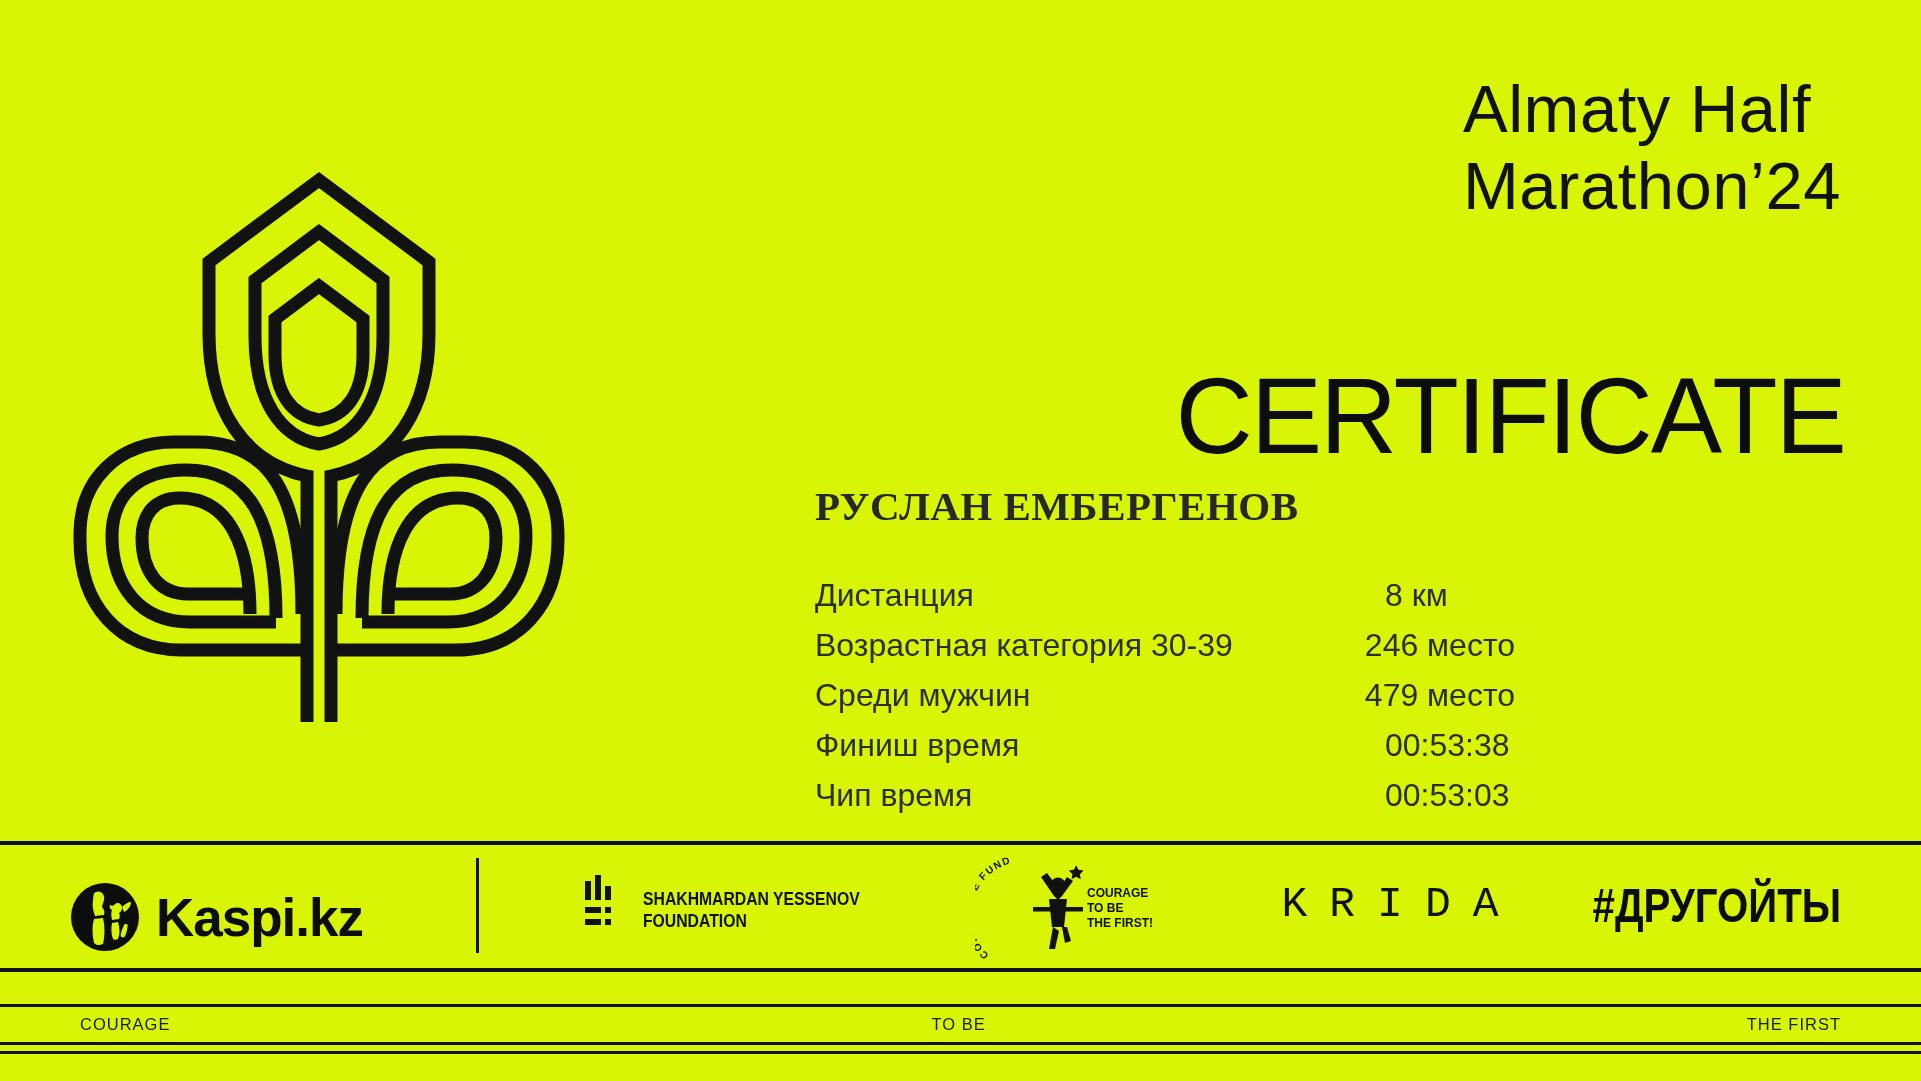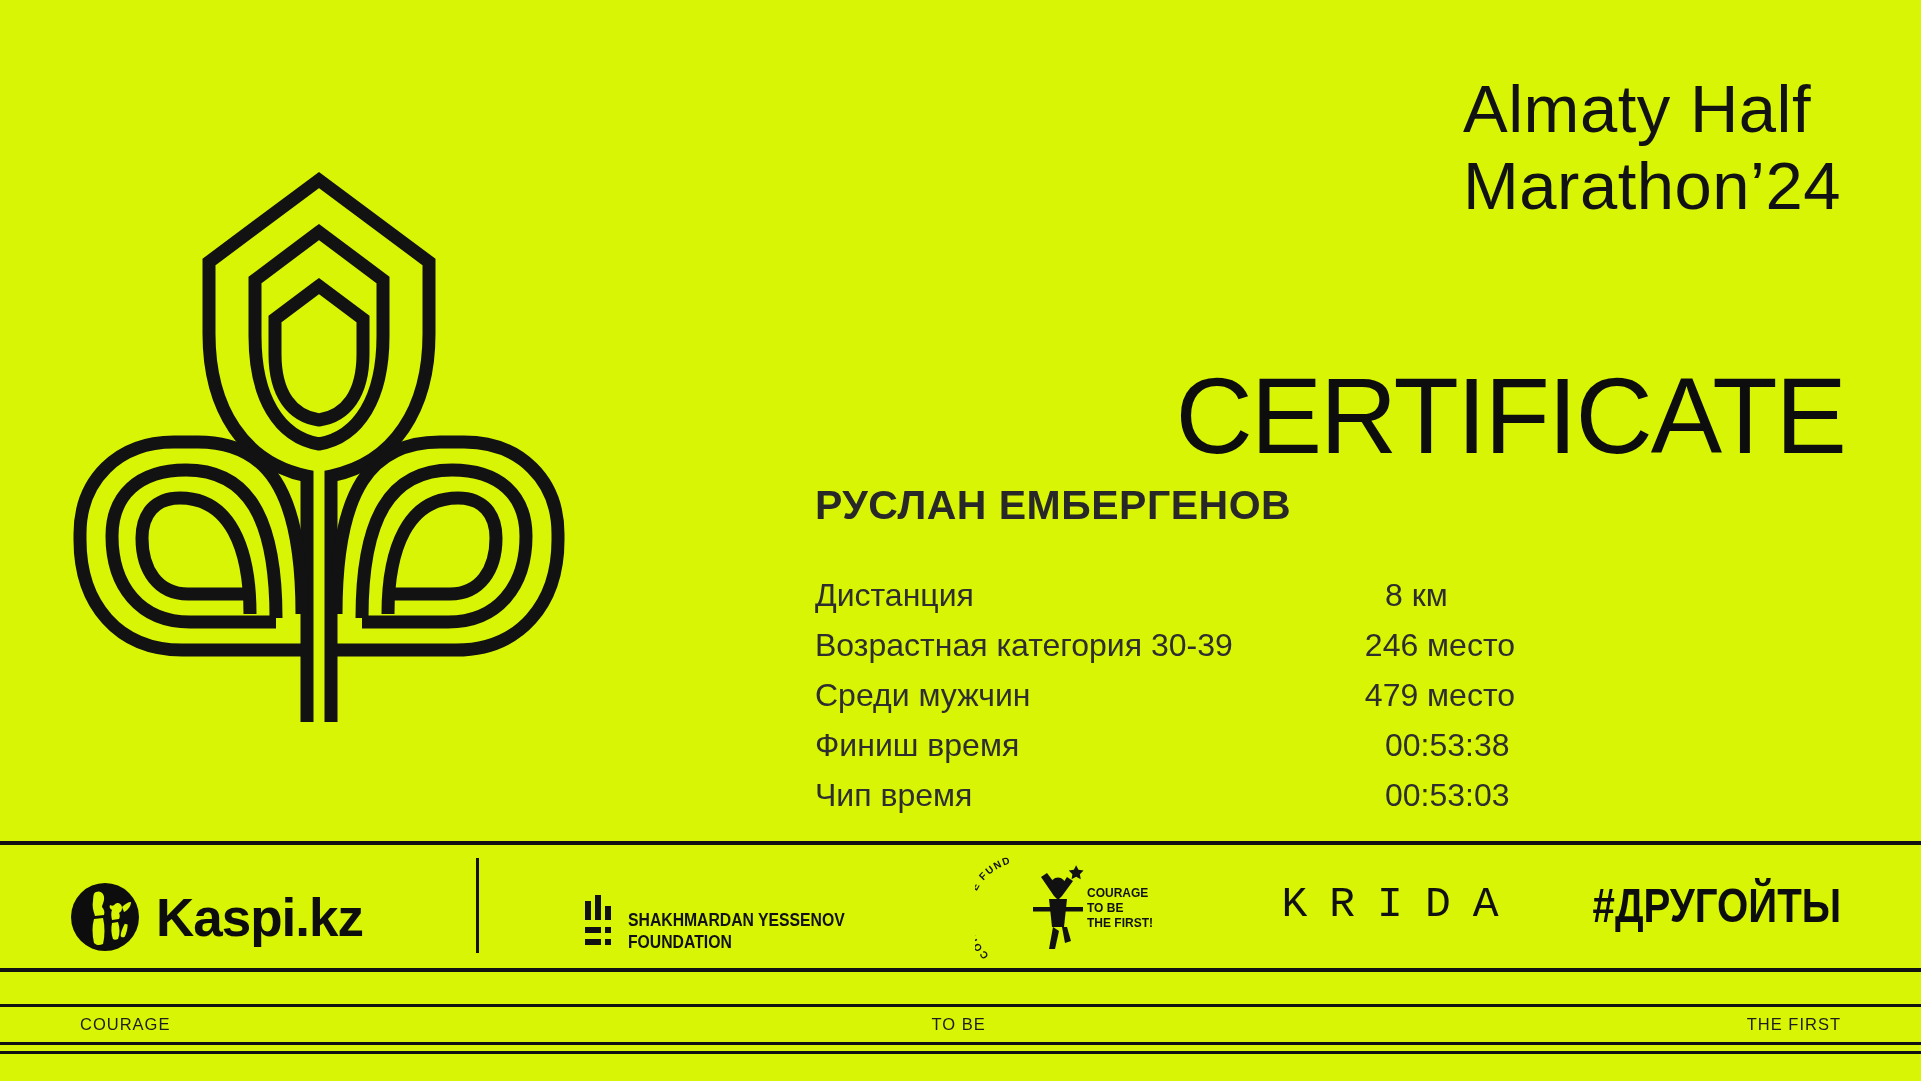--- a/index.html
+++ b/index.html
@@ -23,42 +23,42 @@
   .certificate-word{
     right:76px;top:318px;
     font-size:107px;line-height:108px;font-weight:400;
     letter-spacing:-2px;color:#0d0d0d;white-space:nowrap;margin-top:44px;
   }
 
   
   .runner-name{
     left:815px;top:482px;
     font-size:41px;font-weight:700;letter-spacing:0.5px;
-    color:#282828;white-space:nowrap;
+    color:#282828;white-space:nowrap;font-family:Liberation Serif, serif;
   }
   .results{left:815px;top:570px;width:700px;color:#2e2e2e;}
   .result-row{display:flex;height:50px;align-items:center;font-size:32px;}
   .result-label{width:570px;}
   .result-value{white-space:nowrap;}
 
   
   .tulip{left:68px;top:166px;}
 
   
   .band{
     left:0;top:841px;width:1921px;height:131px;
     border-top:4px solid #121212;border-bottom:4px solid #121212;
     box-sizing:border-box;
   }
   .band-divider{
     left:476px;top:858px;width:3px;height:95px;background:#121212;
   }
   .kaspi{left:70px;top:882px;display:flex;align-items:center;gap:16px;}
   .kaspi-word{font-size:53px;font-weight:700;letter-spacing:-1px;color:#0d0d0d;}
-  .yessenov{left:584px;top:893px;display:flex;align-items:center;gap:14px;}
+  .yessenov{left:584px;top:872px;display:flex;align-items:flex-end;gap:29px;}
   .yessenov-text{
     margin-top:16px;
     font-size:17.5px;line-height:22px;font-weight:700;
     transform:scaleX(0.9);transform-origin:left center;
     color:#111;white-space:nowrap;
   }
   .cfund{left:975px;top:855px;}
   .krida{
     left:1270px;top:841px;width:240px;height:127px;
     display:flex;align-items:center;justify-content:center;

